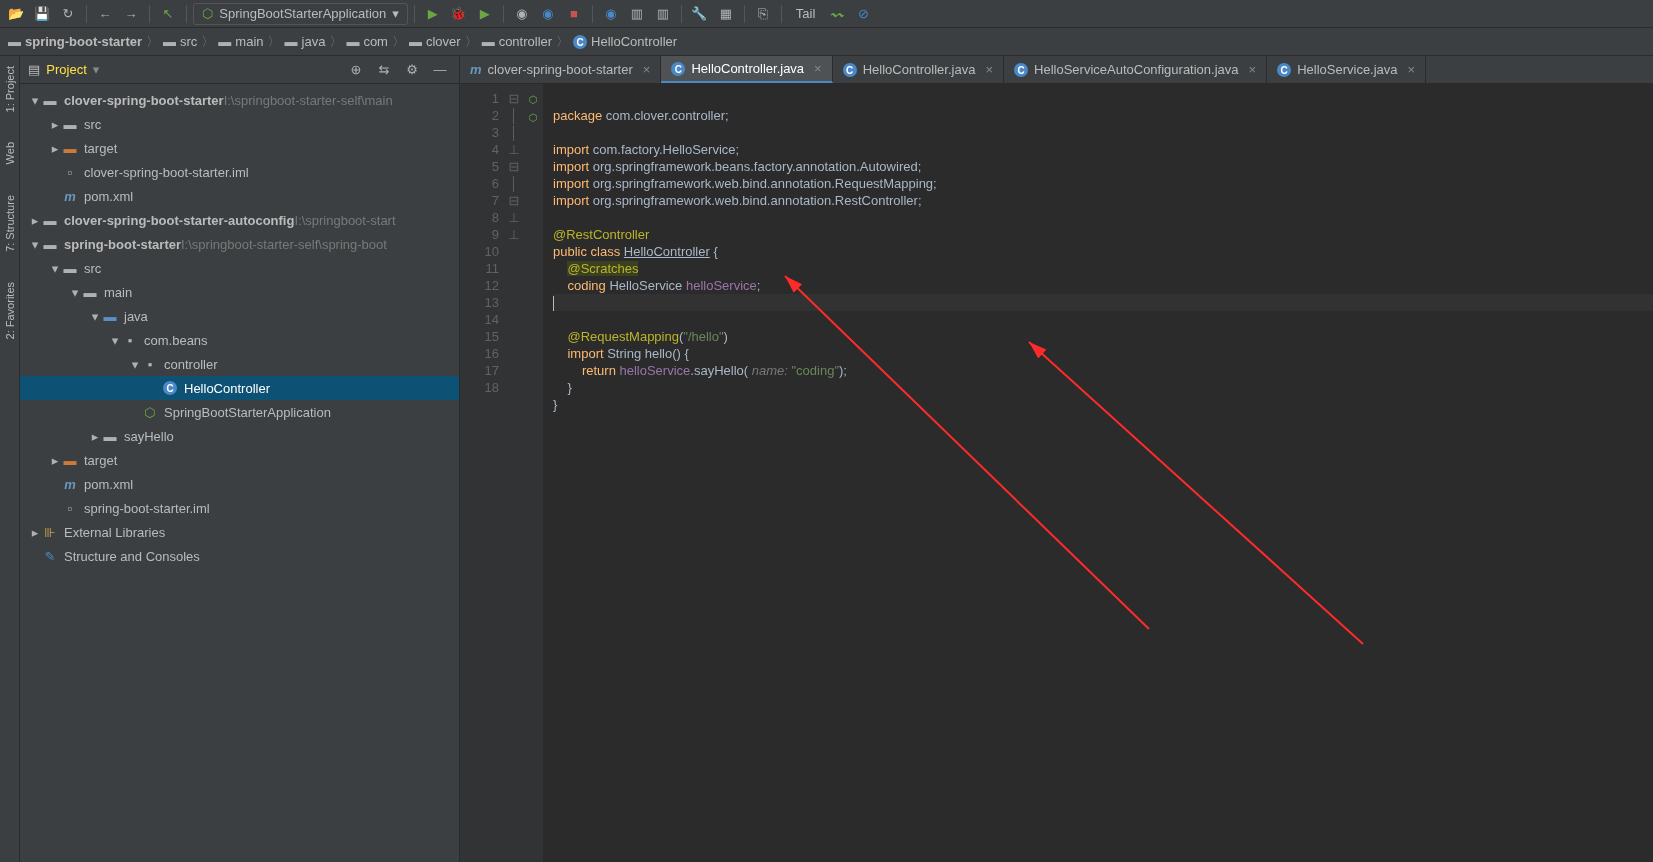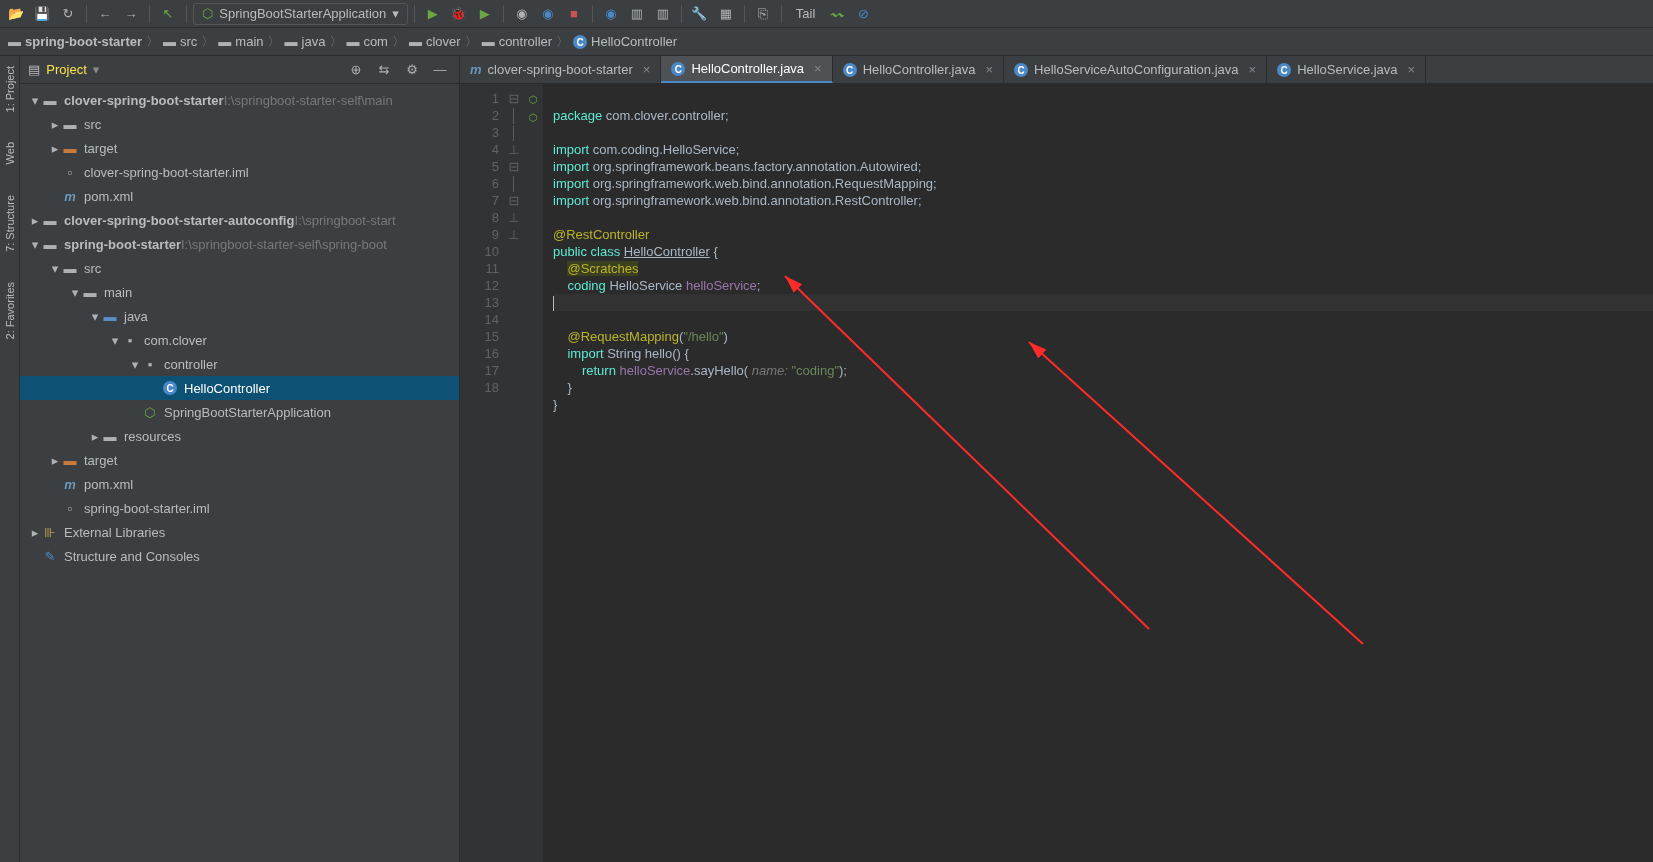--- a/index.html
+++ b/index.html
@@ -32,21 +32,21 @@
 .editor-area{flex:1;display:flex;flex-direction:column;background:#2b2b2b;min-width:0}
 .tabs{height:28px;display:flex;align-items:stretch;background:#3c3f41;border-bottom:1px solid #2b2b2b}
 .tab-item{display:flex;align-items:center;gap:6px;padding:0 10px;border-right:1px solid #2b2b2b;cursor:pointer;color:#bbb}
 .tab-item.active{background:#4e5254;border-bottom:2px solid #4a88c7;color:#fff}
 .tab-close{color:#888;margin-left:4px}
 .editor{flex:1;display:flex;position:relative;font-family:"JetBrains Mono","Consolas",monospace;font-size:13px}
 .gutter{width:45px;background:#313335;color:#606366;text-align:right;padding:6px 6px 0 0;line-height:17px}
 .fold-col{width:18px;background:#313335;padding-top:6px;line-height:17px;color:#606366;text-align:center}
 .icons-col{width:20px;background:#313335;padding-top:6px;line-height:17px;text-align:center}
 .code{flex:1;padding:6px 0 0 10px;line-height:17px;white-space:pre;color:#a9b7c6;position:relative}
-.kw{color:#5eead4}
+.kw{color:#fdba74}
 .str{color:#6a8759}
 .ann{color:#bbb529}
 .ann-bg{background:#3b4020}
 .cls{color:#a9b7c6;text-decoration:underline}
 .fld{color:#9876aa}
 .hint{color:#787878;font-style:italic}
 .current-line{background:#323232;display:block;width:100%}
 .caret{border-left:1px solid #bbb;display:inline-block;height:15px;vertical-align:middle}
 svg.arrow{position:absolute;top:0;left:0;pointer-events:none}
 .ic-c{width:14px;height:14px;border-radius:50%;background:#4a88c7;color:#fff;font-size:10px;font-weight:bold;display:inline-flex;align-items:center;justify-content:center}
@@ -227,21 +227,21 @@
           <span class="ticon">
             <span class="fold blue">▬</span>
           </span>
           <span>java</span>
         </div>
         <div class="tree-row" style="padding-left: 88px;">
           <span class="tw">▾</span>
           <span class="ticon">
             <span style="color:#afb1b3">▪</span>
           </span>
-          <span>com.clover</span>
+          <span>com.beans</span>
         </div>
         <div class="tree-row" style="padding-left: 108px;">
           <span class="tw">▾</span>
           <span class="ticon">
             <span style="color:#afb1b3">▪</span>
           </span>
           <span>controller</span>
         </div>
         <div class="tree-row sel" style="padding-left: 128px;">
           <span class="tw"></span>
@@ -255,21 +255,21 @@
           <span class="ticon">
             <span style="color:#6ba644">⬡</span>
           </span>
           <span>SpringBootStarterApplication</span>
         </div>
         <div class="tree-row" style="padding-left: 68px;">
           <span class="tw">▸</span>
           <span class="ticon">
             <span style="color:#afb1b3">▬</span>
           </span>
-          <span>resources</span>
+          <span>sayHello</span>
         </div>
         <div class="tree-row" style="padding-left: 28px;">
           <span class="tw">▸</span>
           <span class="ticon">
             <span class="fold orange">▬</span>
           </span>
           <span>target</span>
         </div>
         <div class="tree-row" style="padding-left: 28px;">
           <span class="tw"></span>
@@ -387,21 +387,21 @@
           <div></div>
           <div></div>
           <div></div>
           <div></div>
           <div></div>
           <div></div>
         </div>
       <div class="code" id="code">
 <span><span class="kw">package </span><span>com.clover.controller</span>;</span>
 <span> </span>
-<span><span class="kw">import </span><span>com.coding.HelloService</span>;</span>
+<span><span class="kw">import </span><span>com.factory.HelloService</span>;</span>
 <span><span class="kw">import </span><span>org.springframework.beans.factory.annotation.Autowired</span>;</span>
 <span><span class="kw">import </span><span>org.springframework.web.bind.annotation.RequestMapping</span>;</span>
 <span><span class="kw">import </span><span>org.springframework.web.bind.annotation.RestController</span>;</span>
 <span> </span>
 <span><span class="ann">@RestController</span></span>
 <span><span class="kw">public class </span><span class="cls">HelloController</span><span> {</span></span>
 <span>    <span class="ann ann-bg">@Scratches</span></span>
 <span>    <span class="kw">coding </span><span>HelloService </span><span class="fld">helloService</span><span>;</span></span>
 <span class="current-line"><span class="caret"></span></span>
 <span>    <span class="ann">@RequestMapping</span><span>(</span><span class="str">"/hello"</span><span>)</span></span>

